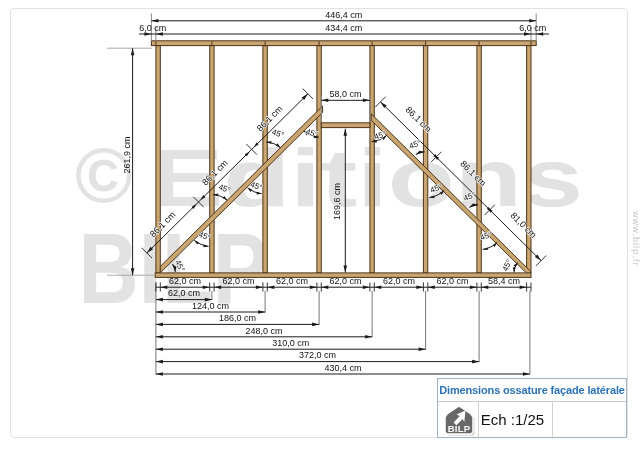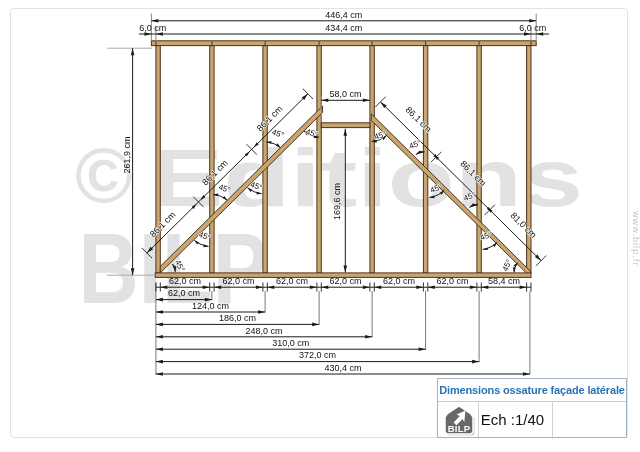--- a/index.html
+++ b/index.html
@@ -313,17 +313,17 @@
 
     <div id="tcell1">
       <svg width="34" height="32" viewBox="0 0 34 32" style="position:absolute;left:4px;top:3px;">
         <polygon points="18.5,2.5 30.5,10.5 32.5,13.5 32.5,28.5 30.5,30.5 6.5,30.5 4.5,28.5 4.5,13.5 6.5,10.5" fill="#c9c9c9"></polygon>
         <polygon points="17,1 29,9 31,12 31,27 29,29 5,29 3,27 3,12 5,9" fill="#686868" stroke="#ffffff" stroke-width="1.5"></polygon>
         <path d="M23.5 5.5 L14.6 9.4 L17.8 11.1 L11.6 17.4 L14.4 20.2 L20.6 13.9 L22.3 17.1 Z" fill="#ffffff"></path>
         <text x="17" y="26.5" text-anchor="middle" fill="#ffffff" style="font-family:'Liberation Sans',sans-serif;font-size:9.5px;font-weight:bold;letter-spacing:0.2px;">BILP</text>
       </svg>
     </div>
 
-    <div id="tcell2">Ech :1/40</div>
+    <div id="tcell2">Ech :1/25</div>
 
   </div>
 </div>
 </div>
 
 </body></html>

